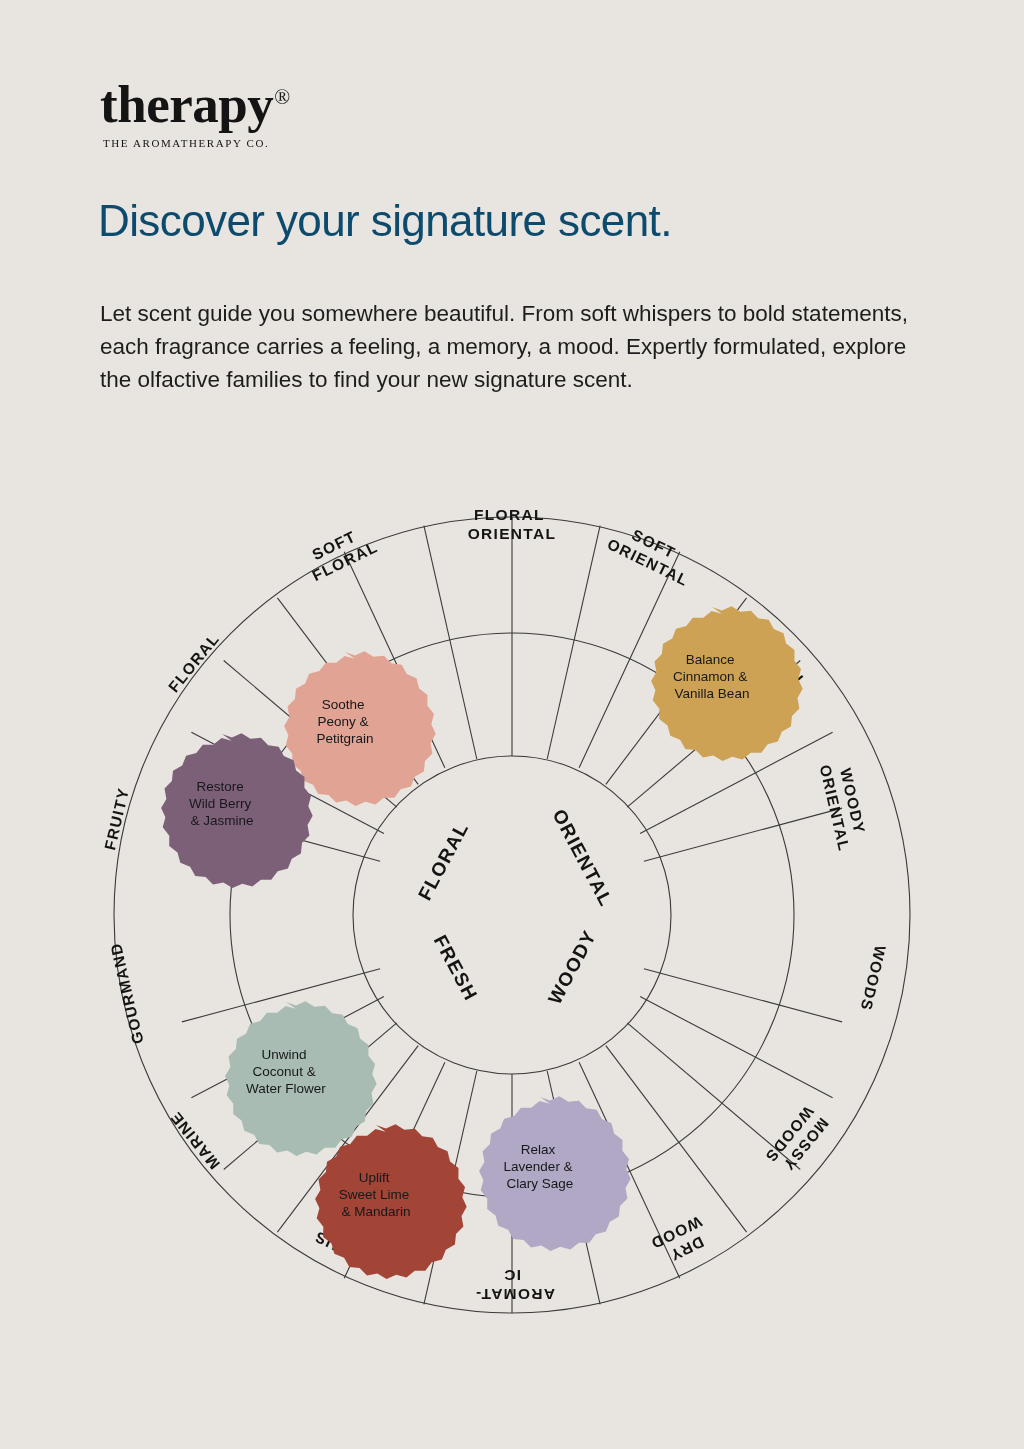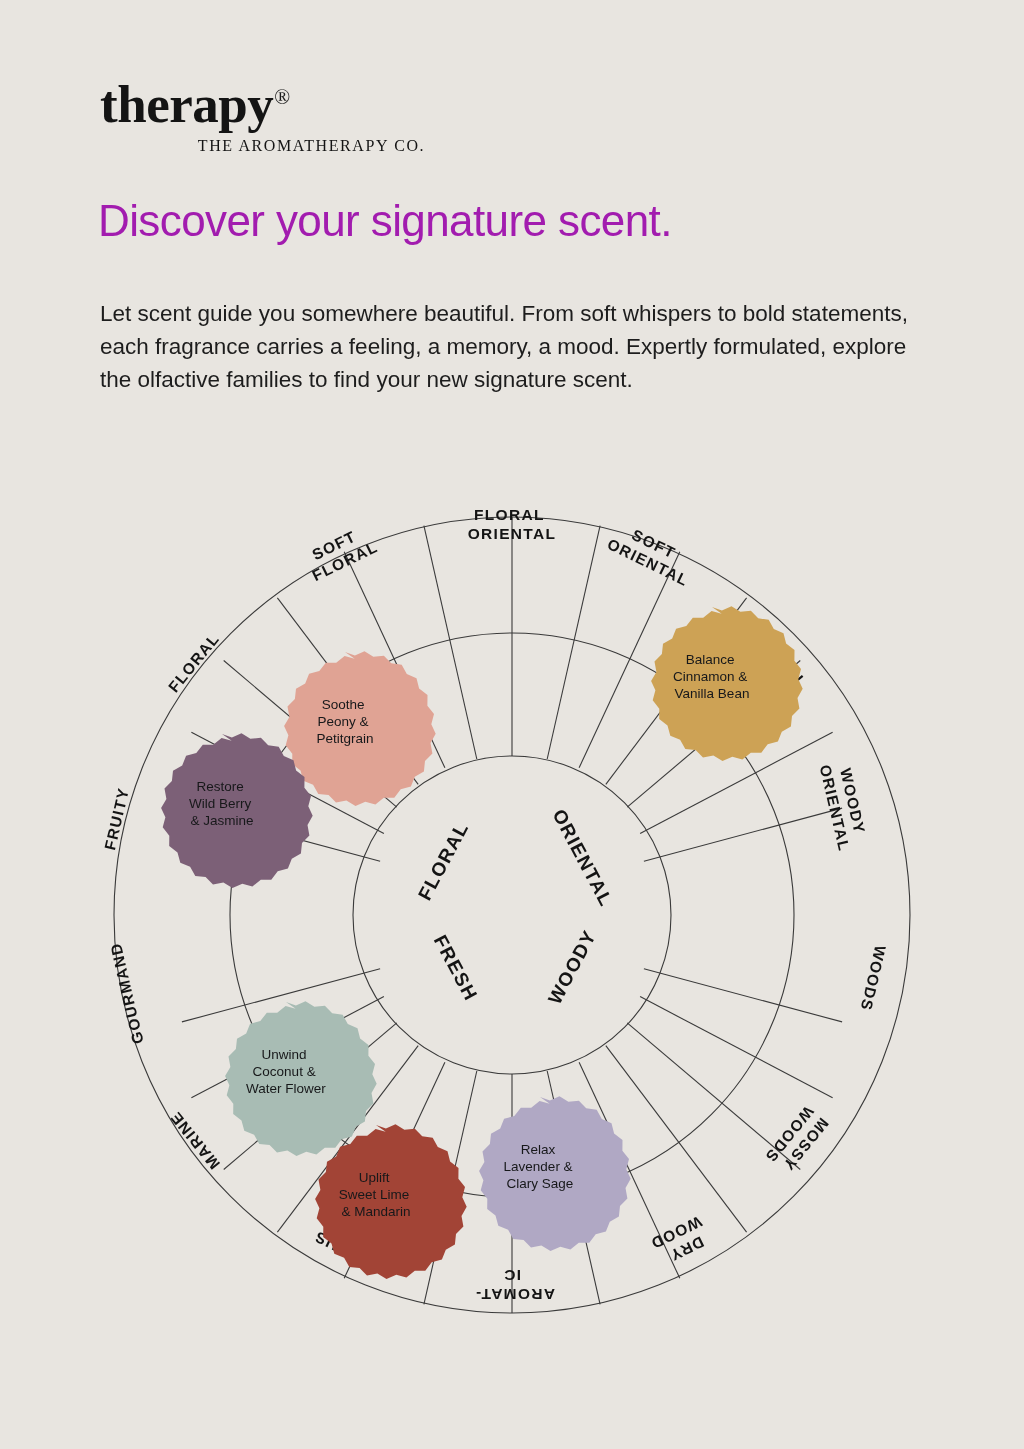--- a/index.html
+++ b/index.html
@@ -40,35 +40,34 @@
   .brand-reg {
     font-family: "Liberation Serif", serif;
     font-size: 21px;
     vertical-align: super;
     position: relative;
     top: -12px;
     left: 1px;
   }
   .brand-sub {
     font-family: "Liberation Serif", serif;
-    font-size: 16px;
+    font-size: 11px;
     letter-spacing: 1.6px;
     color: #141414;
     margin-top: 6px;
     margin-left: 3px;
-    text-align: center;
   }
   
   .headline {
     position: absolute;
     left: 98px;
     top: 196px;
     font-size: 44px;
     letter-spacing: -0.6px;
-    color: #a21caf;
+    color: #0c4a6e;
     text-align: right;
   }
   .intro {
     position: absolute;
     left: 100px;
     top: 297px;
     width: 815px;
     font-size: 22.5px;
     line-height: 1.47;
     color: #1d1d1d;

